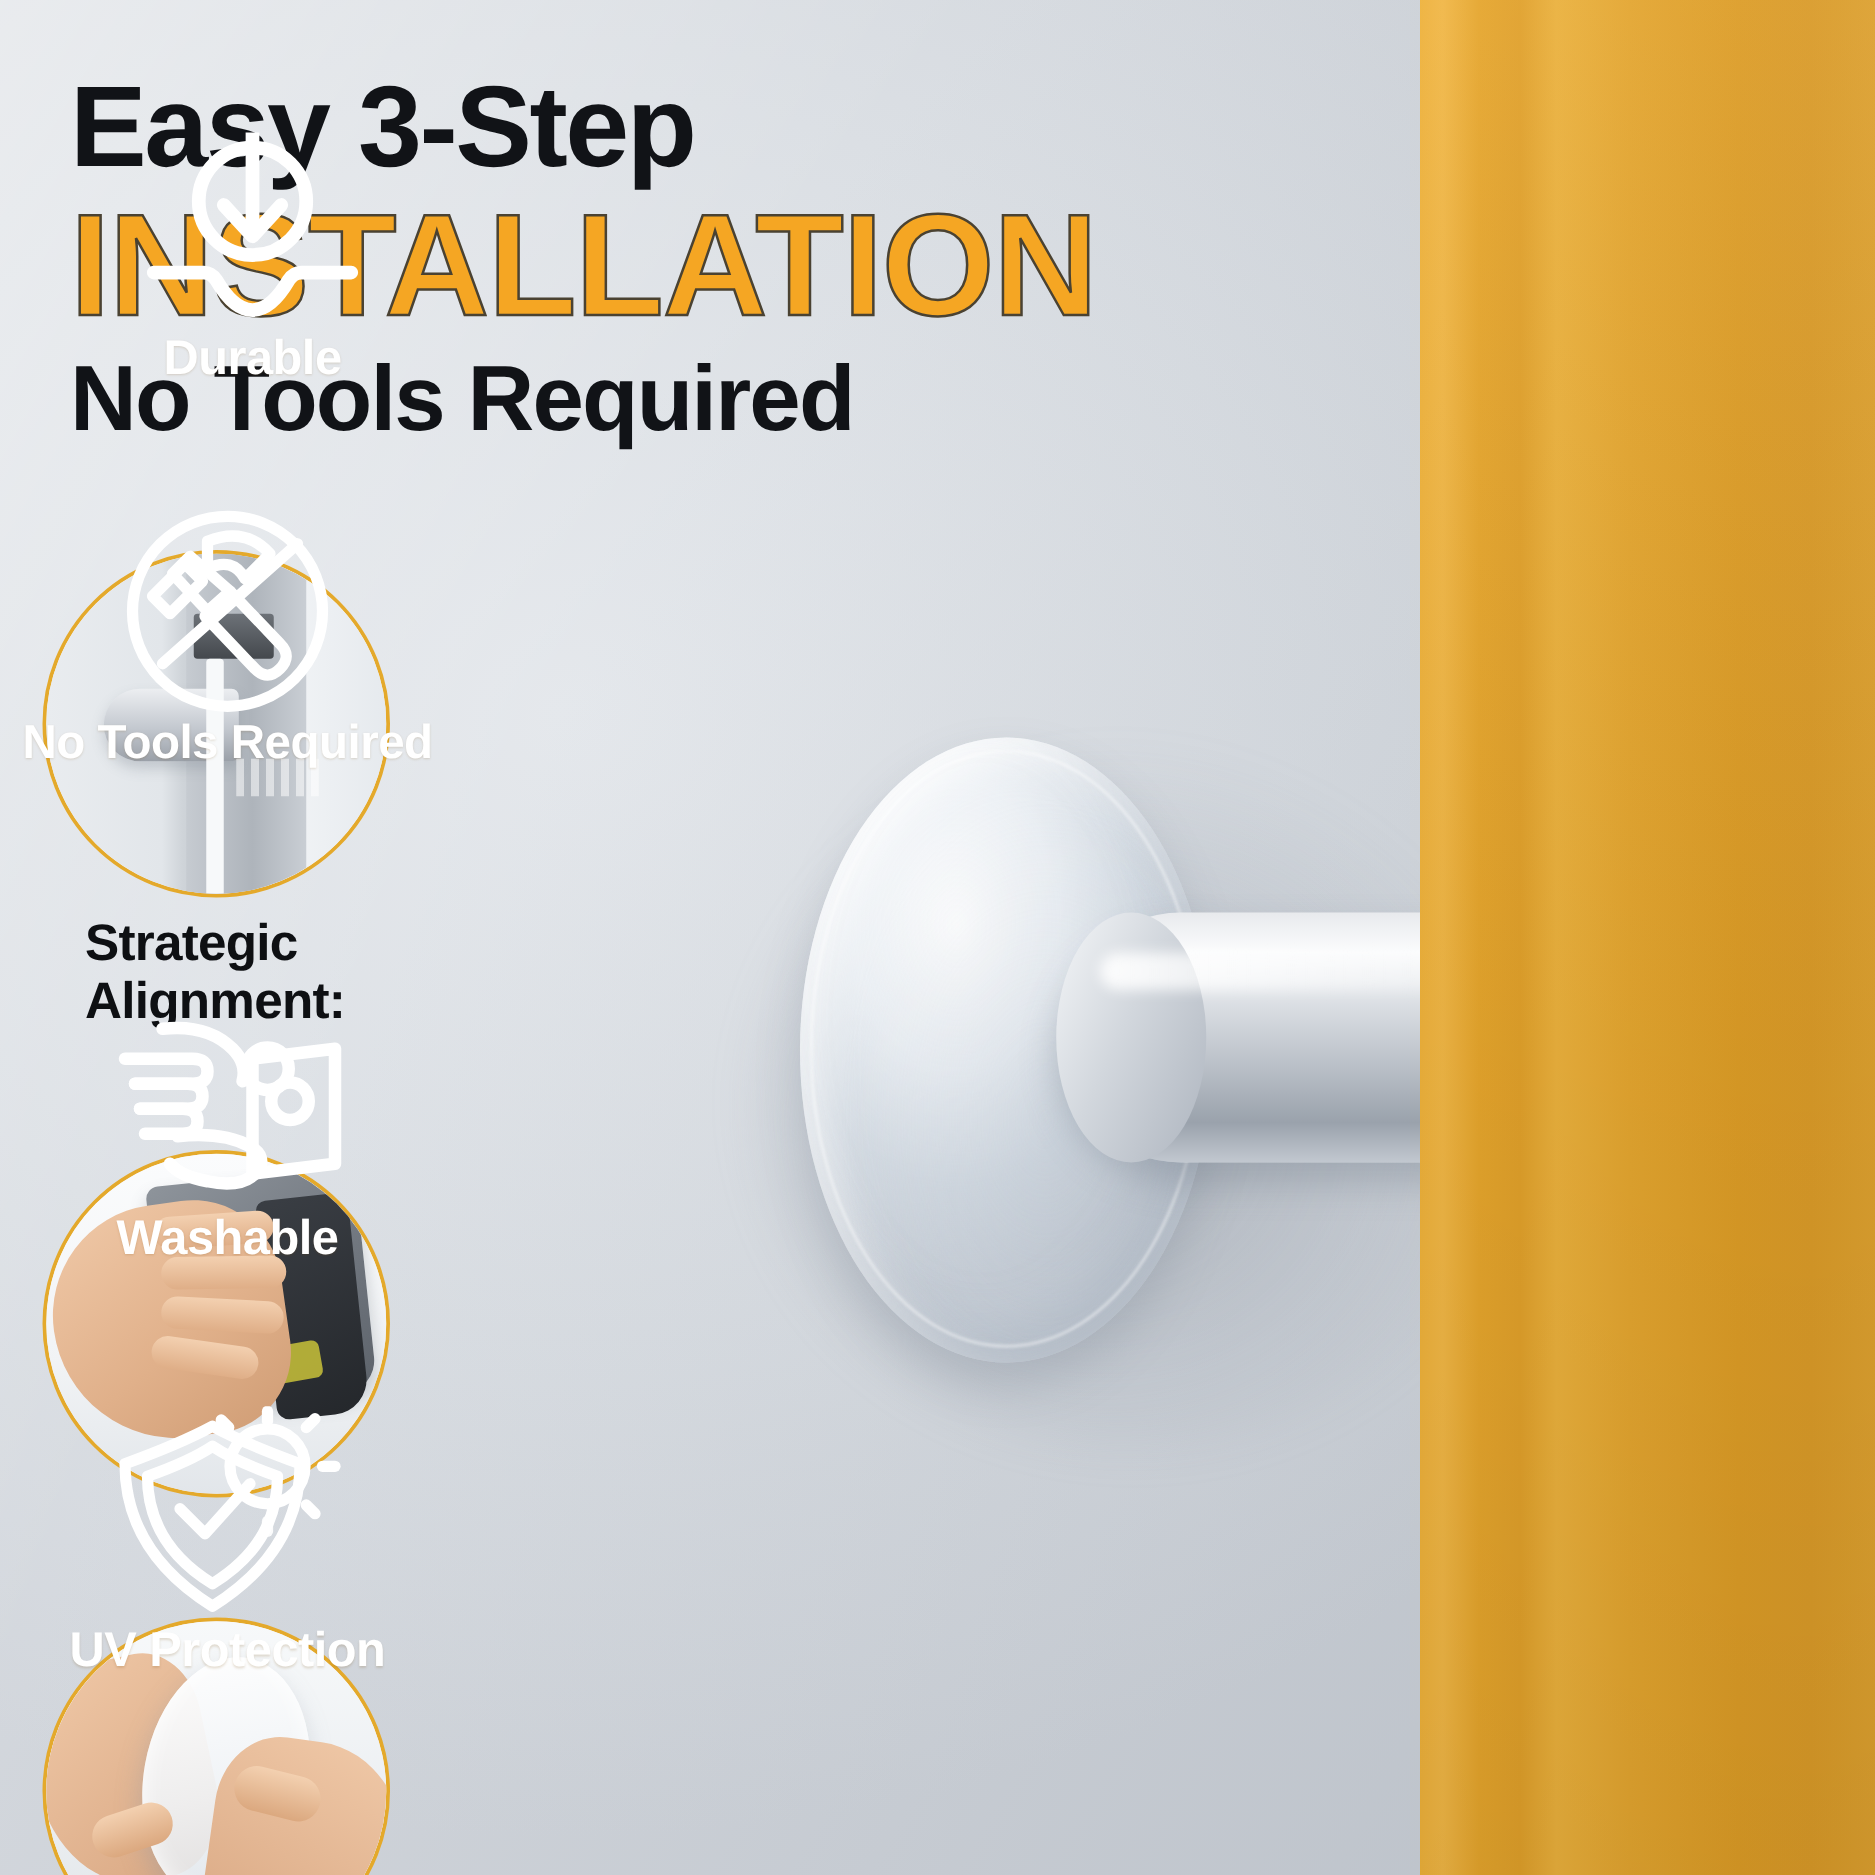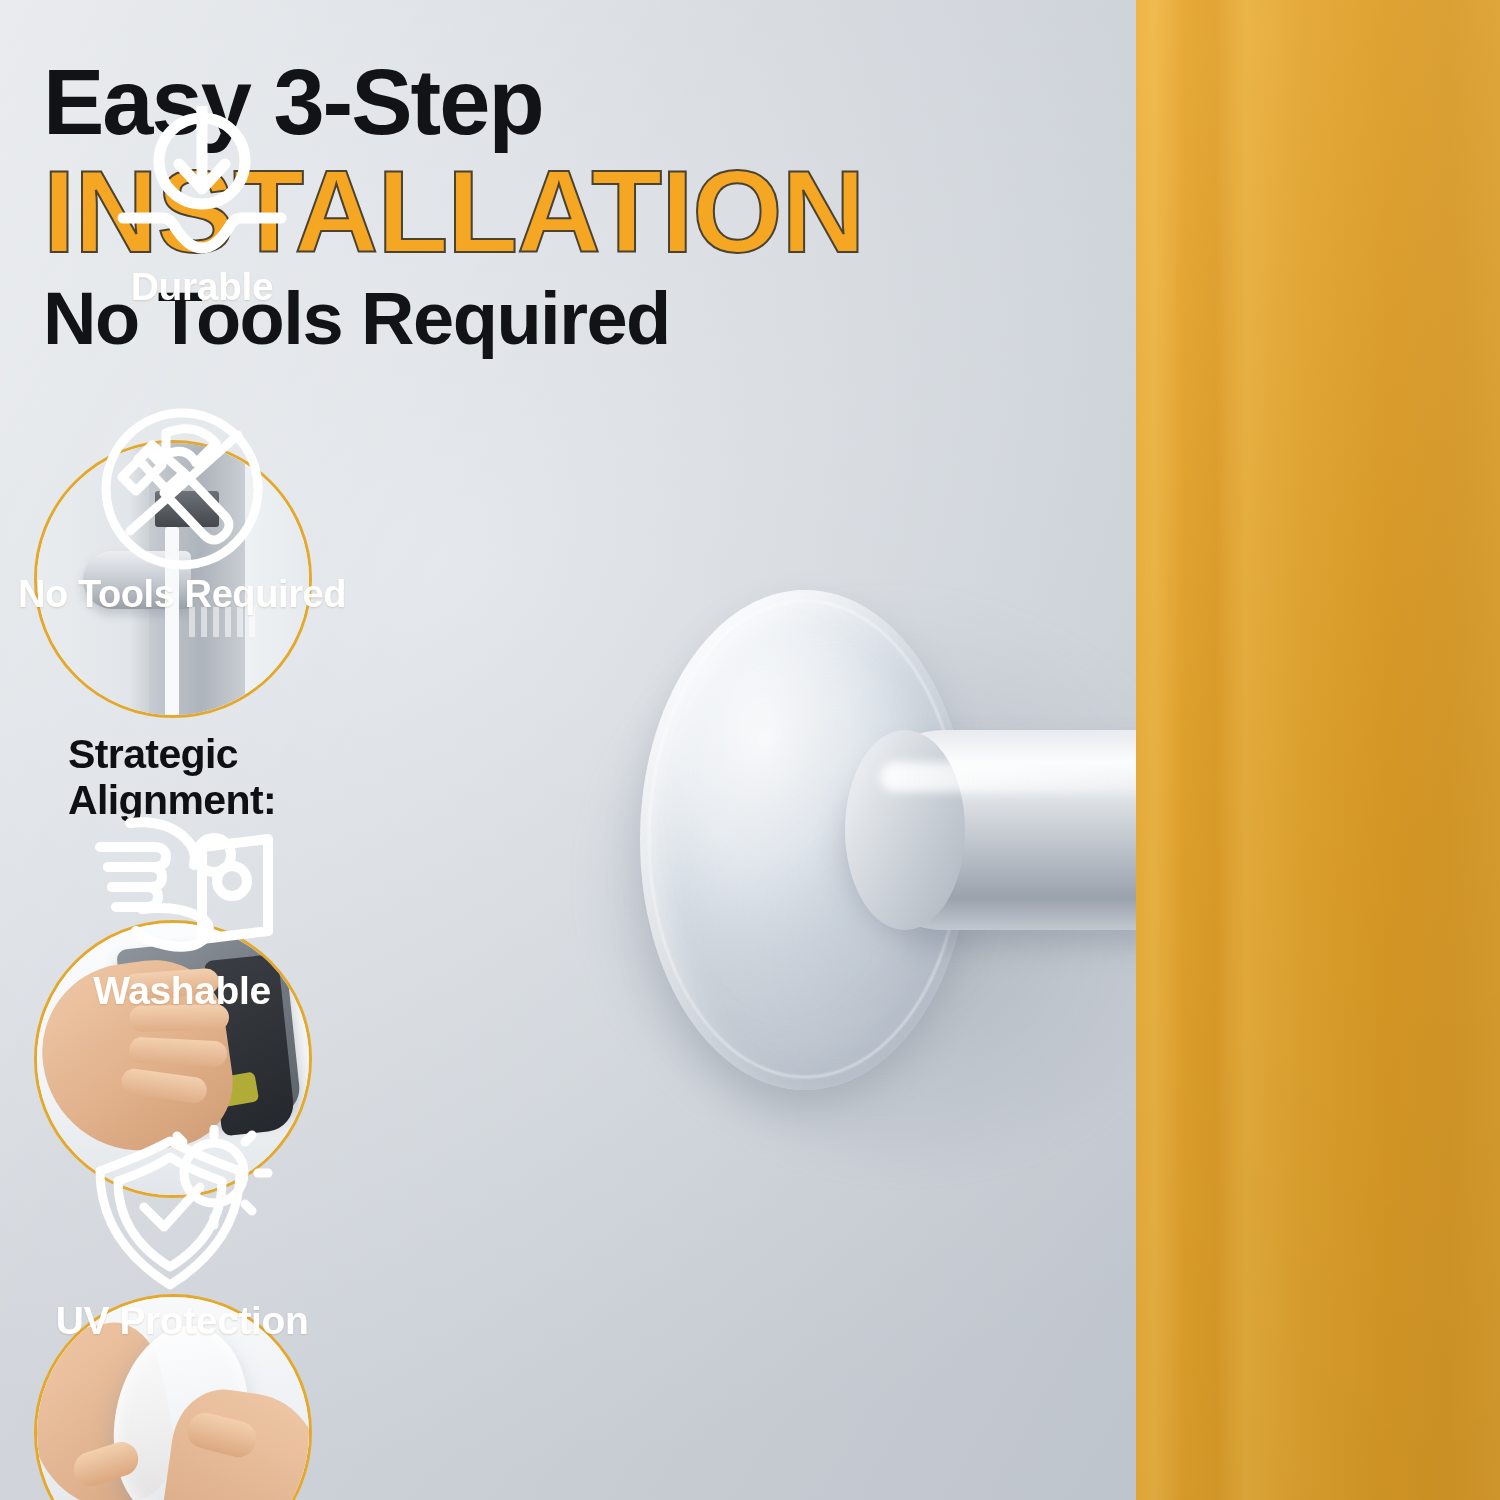--- a/index.html
+++ b/index.html
@@ -60,21 +60,21 @@
     background:linear-gradient(115deg, #f4f6f8 0%, #d2d7dd 45%, #aeb5bf 100%);
   }
   .knob-gloss{
     position:absolute; left:880px; top:762px; width:280px; height:30px;
     border-radius:15px;
     background:linear-gradient(90deg, rgba(255,255,255,.9), rgba(255,255,255,.25));
     filter:blur(5px);
   }
 
   
-  .headline{ position:absolute; left:43px; top:56px; width:1010px; }
+  .headline{ position:absolute; left:56px; top:56px; width:1010px; }
   .h-line1{
     font-size:92px; font-weight:700; letter-spacing:-2px; color:#111317;
     line-height:1.0; white-space:nowrap;
   }
   .h-line2{
     font-size:116px; font-weight:700; line-height:1.05; letter-spacing:-1px;
     color:#F5A623;
     -webkit-text-stroke:2px #4a4232;
     white-space:nowrap; margin-top:4px;
   }

